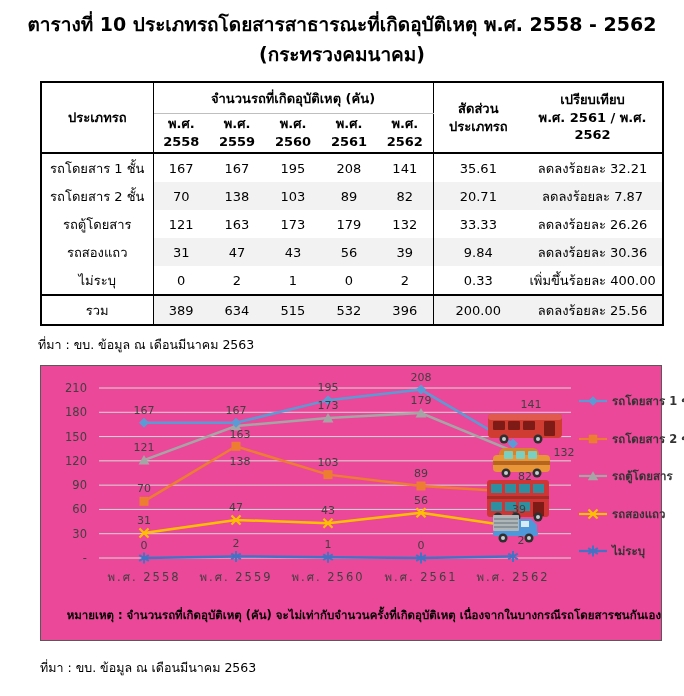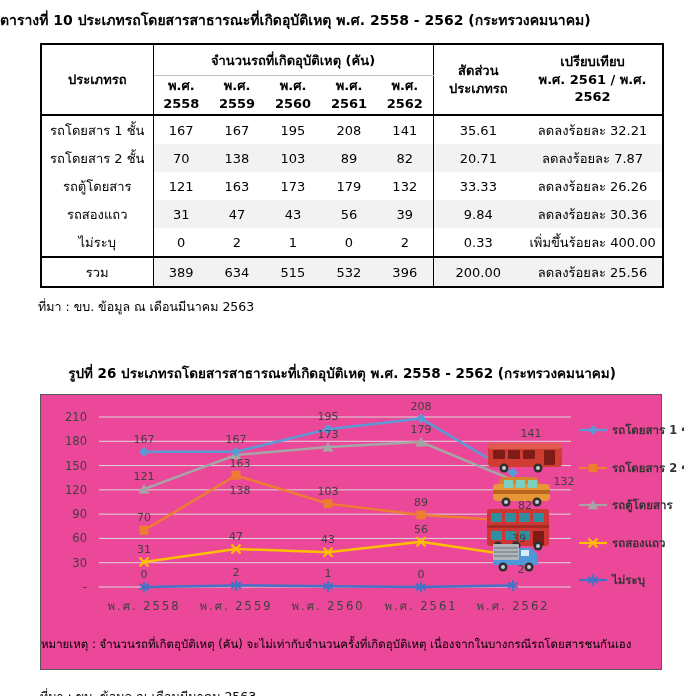--- a/index.html
+++ b/index.html
@@ -3,21 +3,21 @@
 <meta charset="utf-8">
 <style>
   html,body{margin:0;padding:0;}
   body{
     width:684px;height:696px;background:#ffffff;color:#000;
     font-family:"DejaVu Sans","Liberation Sans",sans-serif;
     overflow:hidden;
   }
   .page{position:relative;width:684px;height:696px;}
   .doc-title{
-    text-align:left;font-size:14px;font-weight:bold;
+    text-align:center;font-size:19px;font-weight:bold;
     margin:9px 0 0 0;
   }
   
   table.acc-table{
     border-collapse:collapse;table-layout:fixed;width:622px;
     margin:12px 0 0 40px;border:2px solid #000;font-size:13px;
   }
   table.acc-table th,table.acc-table td{
     padding:0;text-align:center;vertical-align:middle;font-weight:normal;
   }
@@ -37,21 +37,21 @@
   .src-note{font-size:12.5px;margin:9px 0 0 38px;}
   
   .fig-title{text-align:center;font-size:13.5px;font-weight:bold;margin:45px 0 0 0;}
   .figure-box{
     position:relative;width:620px;height:274px;margin:10px 0 0 40px;
     border:1px solid #595959;background:#ec4899;
   }
   .figure-box svg{position:absolute;top:0;left:0;overflow:visible;}
   .figure-note{
     position:absolute;left:0;bottom:16px;width:100%;
-    text-align:left;font-size:11.5px;color:#000;
+    text-align:right;font-size:11.5px;color:#000;font-weight:bold;
   }
   .page-src{font-size:12.5px;margin:17px 0 0 40px;}
 </style>
 </head>
 <body>
 
 <div class="page">
 
   <div class="doc-title">ตารางที่ 10 ประเภทรถโดยสารสาธารณะที่เกิดอุบัติเหตุ พ.ศ. 2558 - 2562 (กระทรวงคมนาคม)</div>
 
@@ -165,21 +165,20 @@
           <td class="shade">532</td>
           <td class="shade">396</td>
           <td class="shade sep-left">200.00</td>
           <td class="shade">ลดลงร้อยละ 25.56</td>
         </tr>
       </tbody>
   </table>
 
   <div class="src-note">ที่มา :  ขบ. ข้อมูล ณ เดือนมีนาคม 2563</div>
 
-  <div class="fig-title">รูปที่ 26 ประเภทรถโดยสารสาธารณะที่เกิดอุบัติเหตุ พ.ศ. 2558 - 2562 (กระทรวงคมนาคม)</div>
 
   <div class="figure-box">
     <svg id="chart-svg" width="648" height="240">
         <line x1="58" y1="192" x2="530" y2="192" stroke="#D9D9D9" stroke-width="1"></line>
         <line x1="58" y1="167.71428571428572" x2="530" y2="167.71428571428572" stroke="#D9D9D9" stroke-width="1"></line>
         <line x1="58" y1="143.42857142857144" x2="530" y2="143.42857142857144" stroke="#D9D9D9" stroke-width="1"></line>
         <line x1="58" y1="119.14285714285714" x2="530" y2="119.14285714285714" stroke="#D9D9D9" stroke-width="1"></line>
         <line x1="58" y1="94.85714285714286" x2="530" y2="94.85714285714286" stroke="#D9D9D9" stroke-width="1"></line>
         <line x1="58" y1="70.57142857142857" x2="530" y2="70.57142857142857" stroke="#D9D9D9" stroke-width="1"></line>
         <line x1="58" y1="46.28571428571428" x2="530" y2="46.28571428571428" stroke="#D9D9D9" stroke-width="1"></line>

